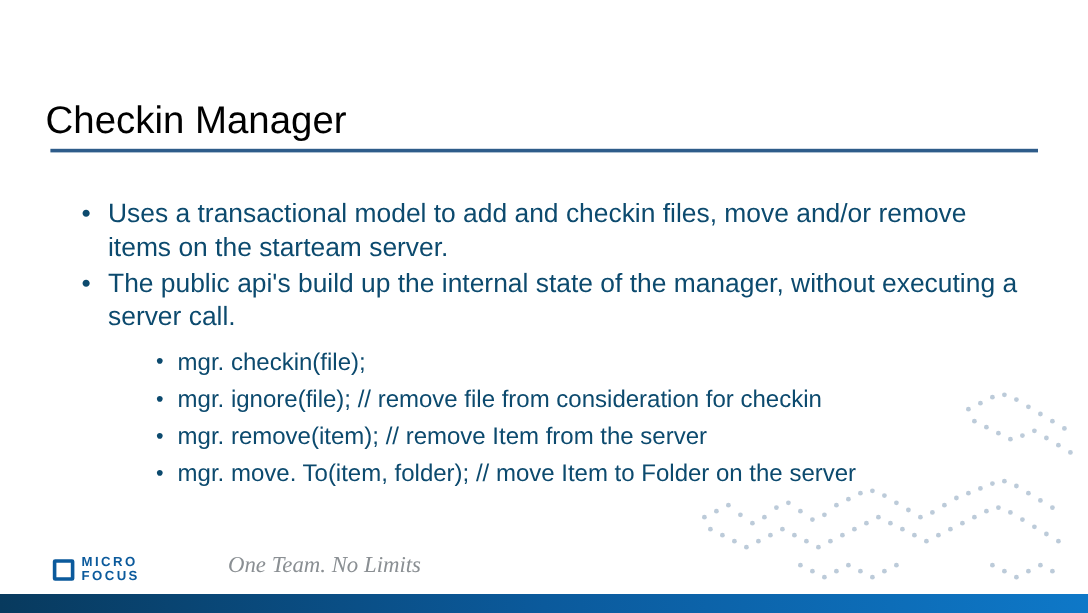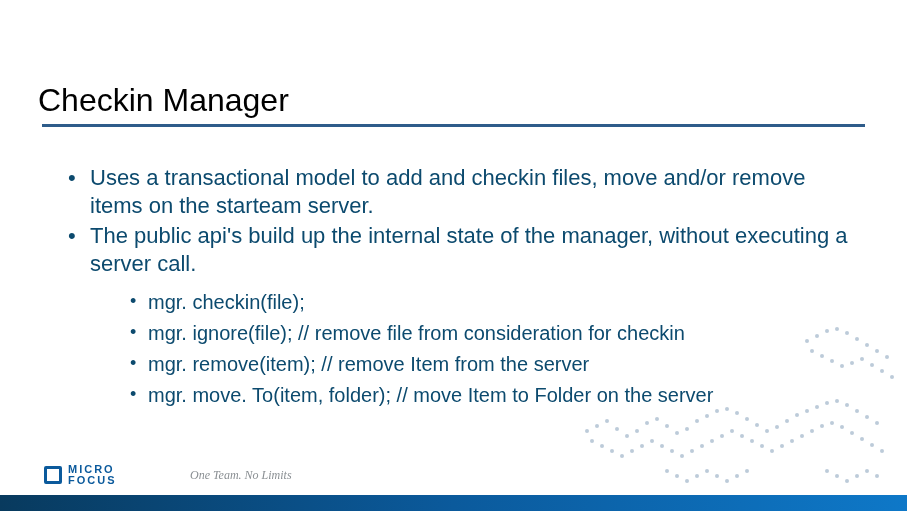--- a/index.html
+++ b/index.html
@@ -107,21 +107,21 @@
     font-size: 11px;
     letter-spacing: 2px;
     line-height: 1.05;
     font-weight: 700;
     color: #0b5a9c;
   }
   .tagline {
     position: absolute;
     left: 190px;
     bottom: 28px;
-    font-size: 12px;
+    font-size: 19px;
     font-style: italic;
     color: #8a8f93;
     font-family: Georgia, 'Times New Roman', serif;
   }
   .world-deco {
     position: absolute;
     right: 0;
     bottom: 0;
     width: 380px;
     height: 260px;

